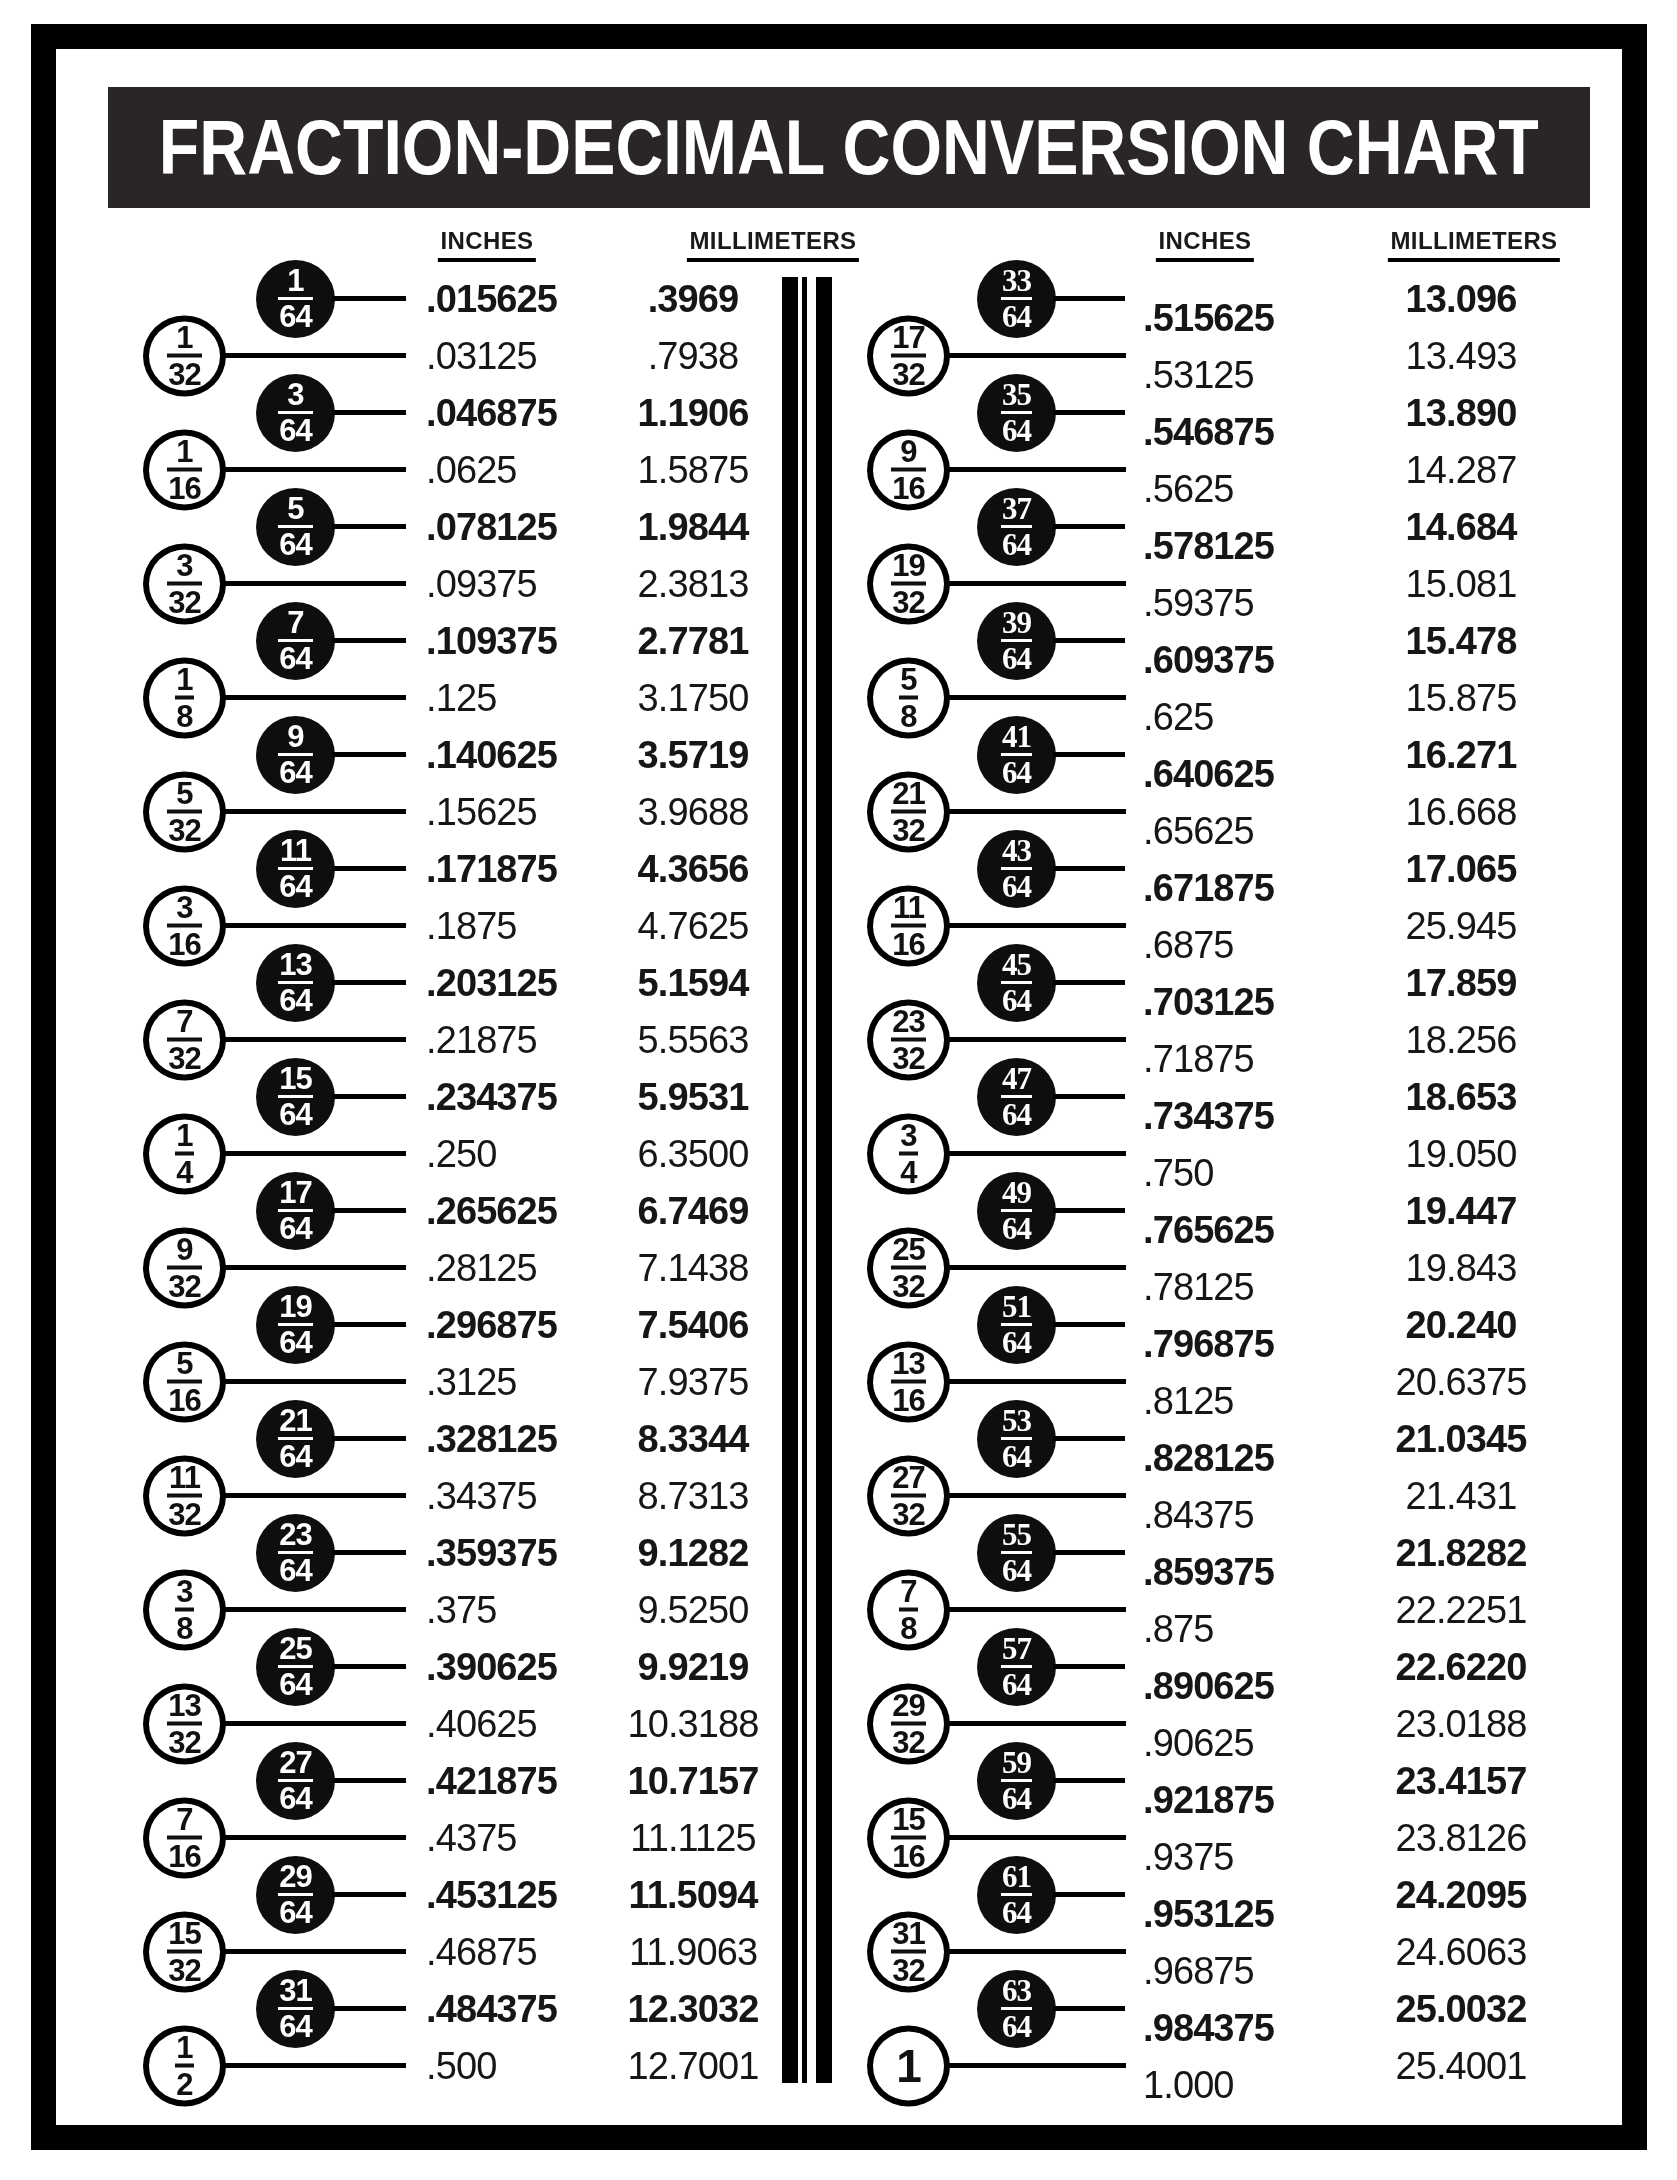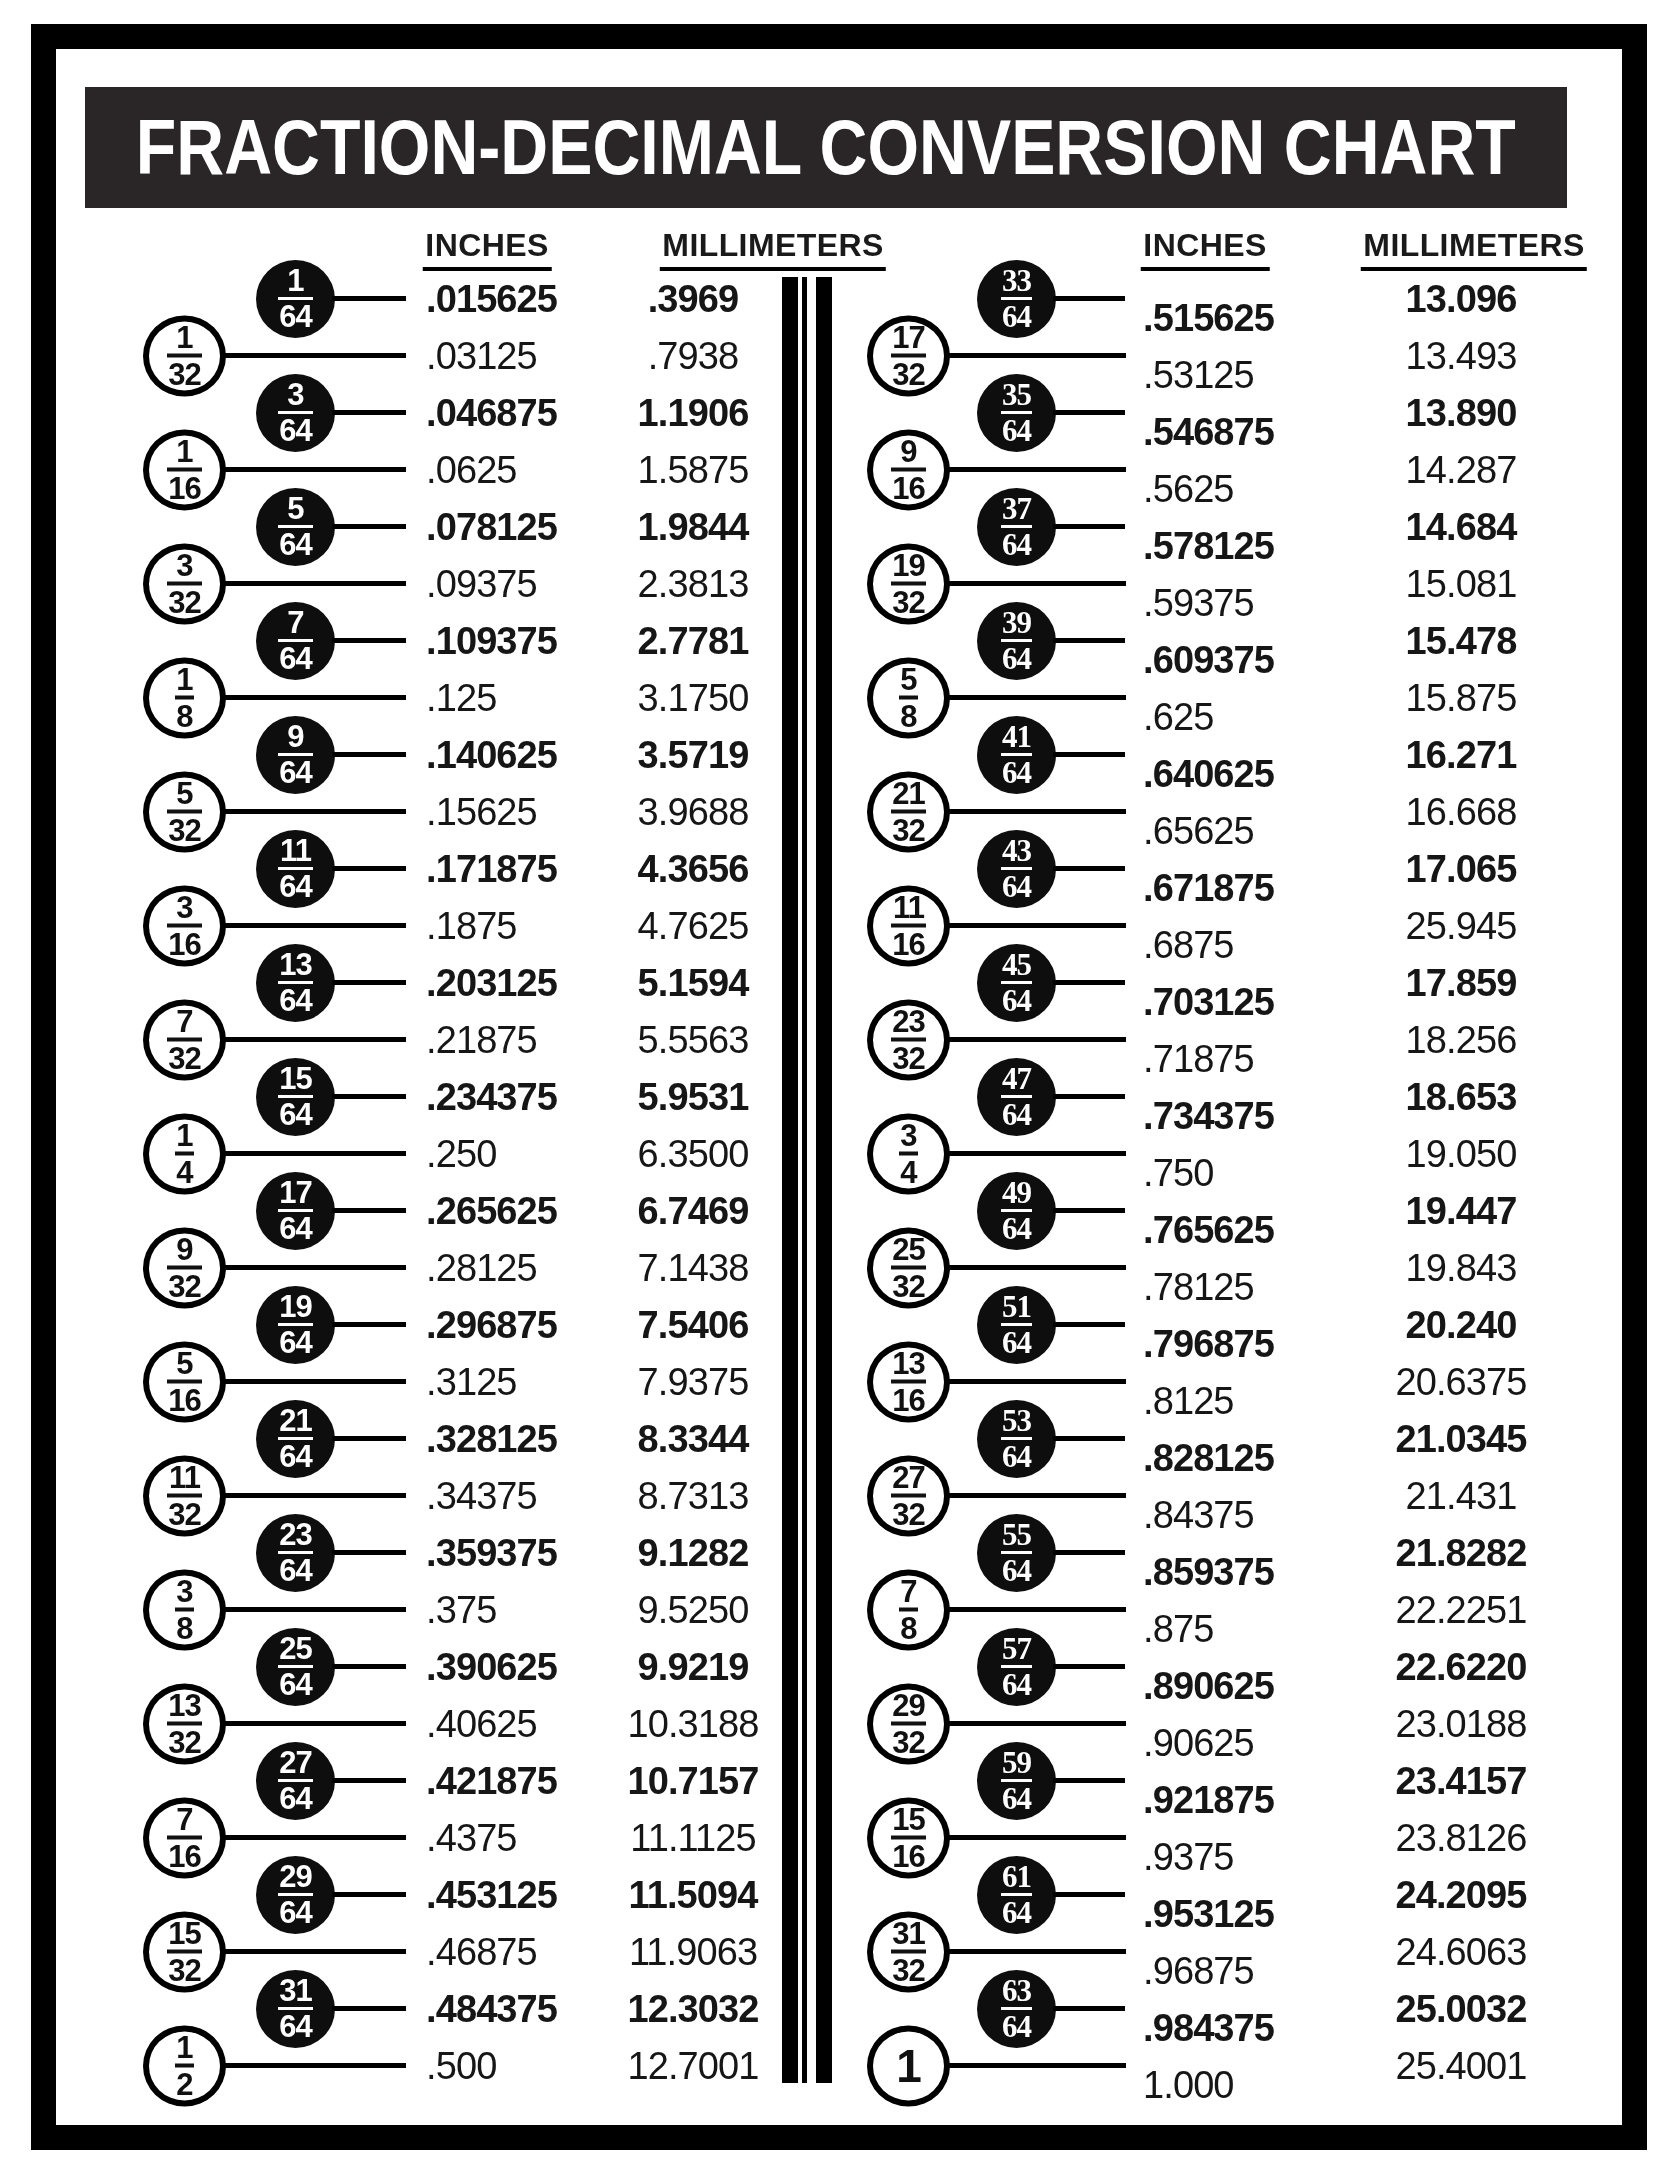--- a/index.html
+++ b/index.html
@@ -11,36 +11,36 @@
     color:#1a1a1a;
     overflow:hidden;
   }
   .frame{
     position:absolute;left:31px;top:24px;
     width:1616px;height:2126px;
     border:25px solid #000;
     box-sizing:border-box;
   }
   .title-bar{
-    position:absolute;left:85px;top:87px;
+    position:absolute;left:108px;top:87px;
     width:1482px;height:121px;
     background:#2a2526;
     display:flex;align-items:center;justify-content:center;
     overflow:hidden;
   }
   .title-bar .title-text{
     color:#ffffff;font-size:78px;font-weight:700;
     white-space:nowrap;letter-spacing:0px;
     transform:scaleX(0.85);transform-origin:center;
     display:inline-block;
   }
   .col-head{
     position:absolute;top:227px;
     transform:translateX(-50%);
-    font-size:32px;font-weight:700;letter-spacing:0.4px;
+    font-size:24px;font-weight:700;letter-spacing:0.4px;
     border-bottom:4.3px solid #000;
     padding:0 2.6px 2.6px 2.6px;
     white-space:nowrap;
   }
   .head-inches-left{left:487px;}
   .head-mm-left{left:773px;}
   .head-inches-right{left:1205px;}
   .head-mm-right{left:1474px;}
 
   .divider{position:absolute;top:277px;left:0;width:100%;height:1806px;pointer-events:none;}

